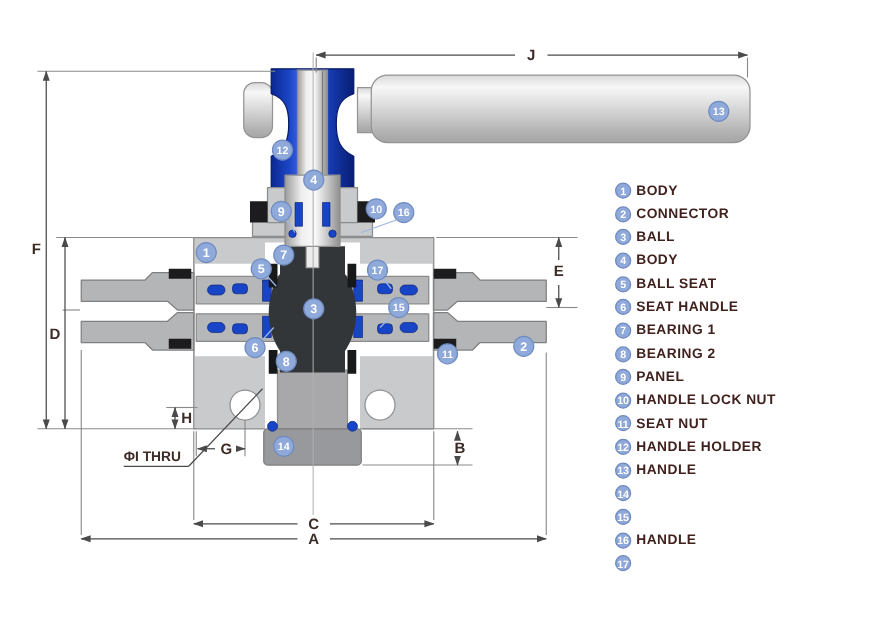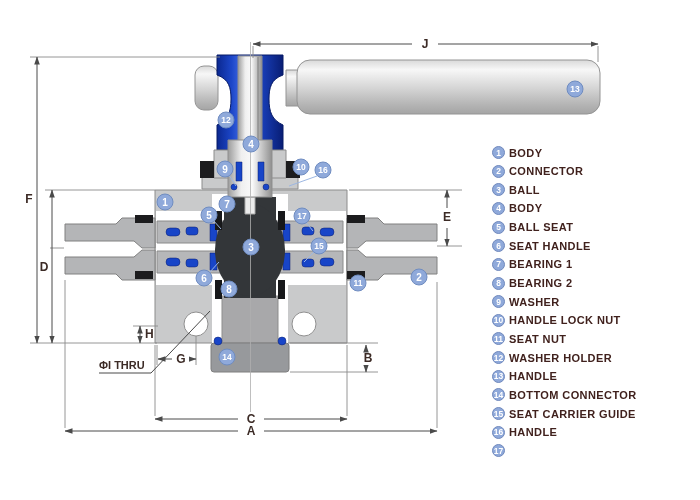--- a/index.html
+++ b/index.html
@@ -309,45 +309,43 @@
       <div class="legend-row">
         <span class="badge">7</span>
         <span class="lbl">BEARING 1</span>
       </div>
       <div class="legend-row">
         <span class="badge">8</span>
         <span class="lbl">BEARING 2</span>
       </div>
       <div class="legend-row">
         <span class="badge">9</span>
-        <span class="lbl">WASHER</span>
+        <span class="lbl">PANEL</span>
       </div>
       <div class="legend-row">
         <span class="badge">10</span>
         <span class="lbl">HANDLE LOCK NUT</span>
       </div>
       <div class="legend-row">
         <span class="badge">11</span>
         <span class="lbl">SEAT NUT</span>
       </div>
       <div class="legend-row">
         <span class="badge">12</span>
-        <span class="lbl">WASHER HOLDER</span>
+        <span class="lbl">HANDLE HOLDER</span>
       </div>
       <div class="legend-row">
         <span class="badge">13</span>
         <span class="lbl">HANDLE</span>
       </div>
       <div class="legend-row">
         <span class="badge">14</span>
-        <span class="lbl">BOTTOM CONNECTOR</span>
       </div>
       <div class="legend-row">
         <span class="badge">15</span>
-        <span class="lbl">SEAT CARRIER GUIDE</span>
       </div>
       <div class="legend-row">
         <span class="badge">16</span>
         <span class="lbl">HANDLE</span>
       </div>
       <div class="legend-row">
         <span class="badge">17</span>
       </div>
     </div>
 

